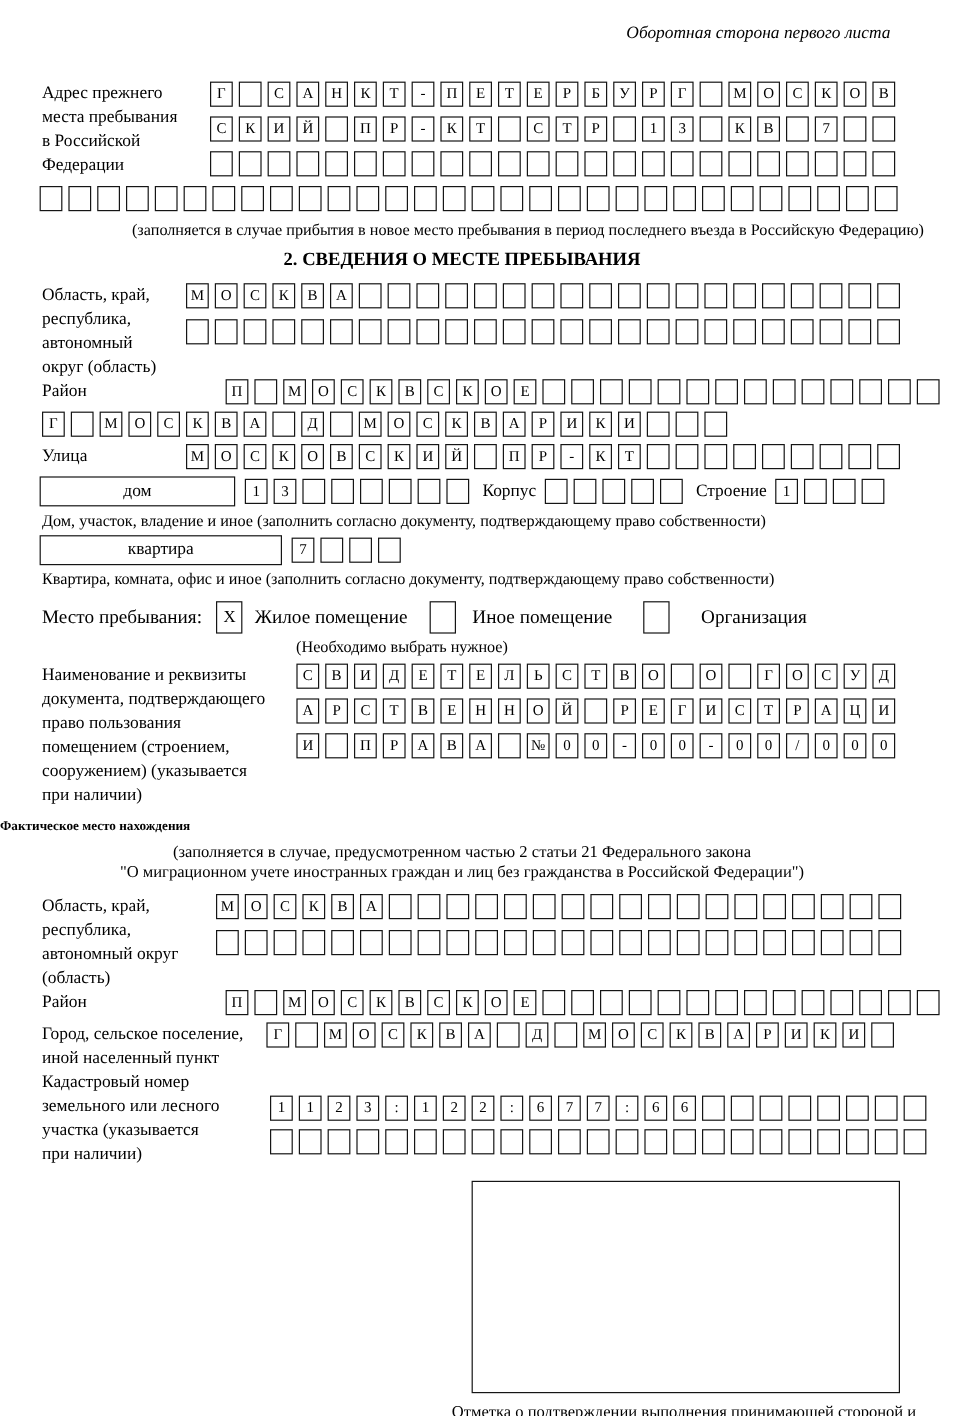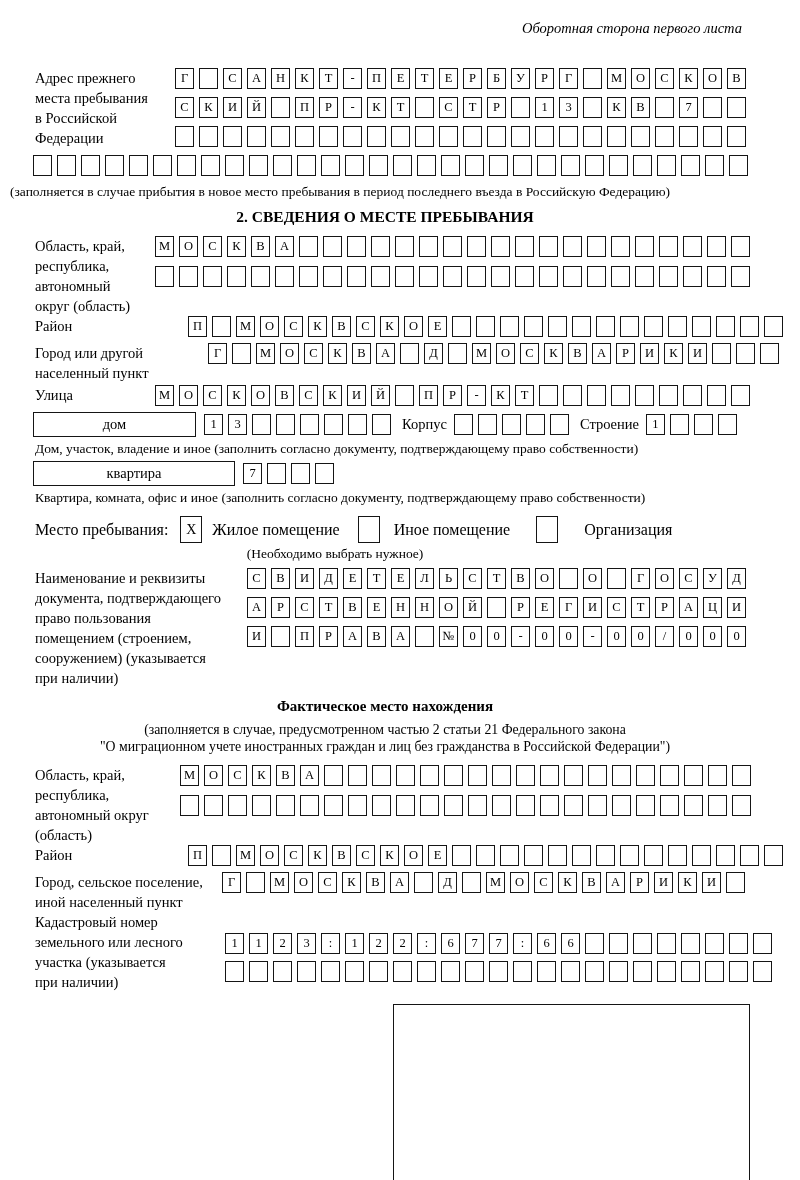--- a/index.html
+++ b/index.html
@@ -29,25 +29,25 @@
   .w-region  { width:120px; }
   .w-district{ width:125px; }
   .w-city2   { width:145px; }
   .w-street  { width:120px; }
   .w-doc     { width:212px; }
   .w-fregion { width:145px; }
   .w-fcity   { width:187px; }
   .w-cad     { width:190px; }
 
   .caption { font-size:13.5px; line-height:16px; }
-  .caption.center { text-align:left; width:770px;padding-left:10px; }
+  .caption.center { text-align:right; width:770px;padding-left:10px; }
   .caption.left { margin-left:35px; }
 
   .sec-title { width:770px; text-align:center; font-weight:bold; font-size:15.5px; margin:8px 0 10px; }
-  .sub-title { width:770px; text-align:center; font-weight:bold; font-size:15px; margin:10px 0 6px; }
+  .sub-title { width:770px; font-weight:bold; font-size:11px; margin:10px 0 6px; }
   .sub-note  { width:770px; text-align:center; font-size:13.8px; line-height:17px; }
 
   .houserow { display:flex; align-items:center; margin-left:33px; margin-bottom:4px; }
   .wide-box {
     border:1.5px solid #151515; height:25px;
     display:flex; align-items:center; justify-content:center;
     font-size:14.5px;
   }
   .wide-box.dom { width:163px; margin-right:8px; }
   .wide-box.kv  { width:202px; margin-right:8px; }
@@ -288,22 +288,20 @@
           <span class="cell"></span>
           <span class="cell"></span>
           <span class="cell"></span>
           <span class="cell"></span>
           <span class="cell"></span>
         </div>
       </div>
   </div>
 
   <div class="field mb2">
-    <div class="label w-city2">Город или другой
-населенный пункт</div>
     <div class="rows">
         <div class="grid mb4">
           <span class="cell">Г</span>
           <span class="cell"></span>
           <span class="cell">М</span>
           <span class="cell">О</span>
           <span class="cell">С</span>
           <span class="cell">К</span>
           <span class="cell">В</span>
           <span class="cell">А</span>

